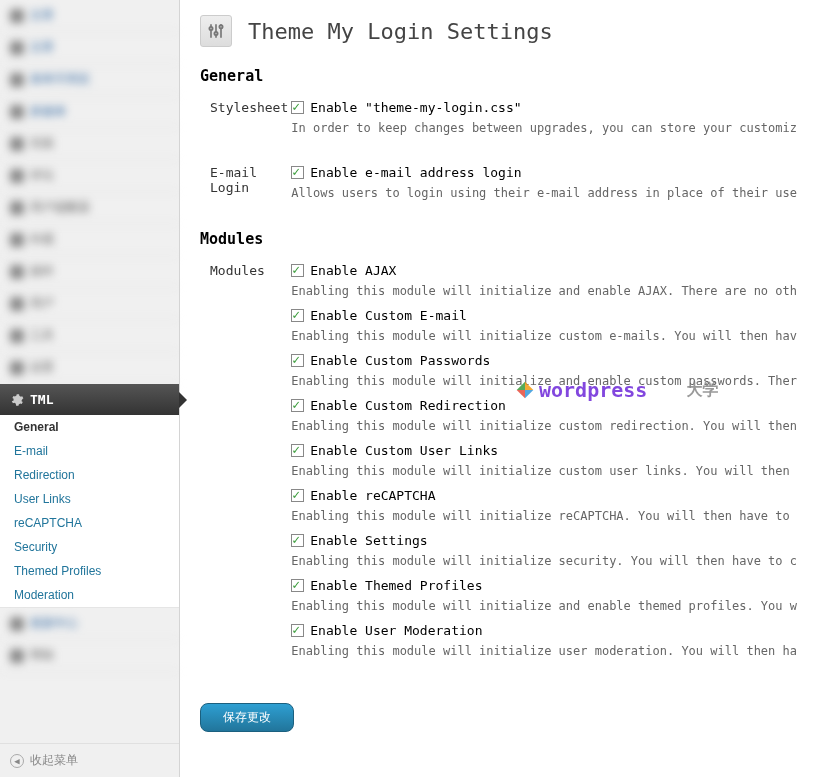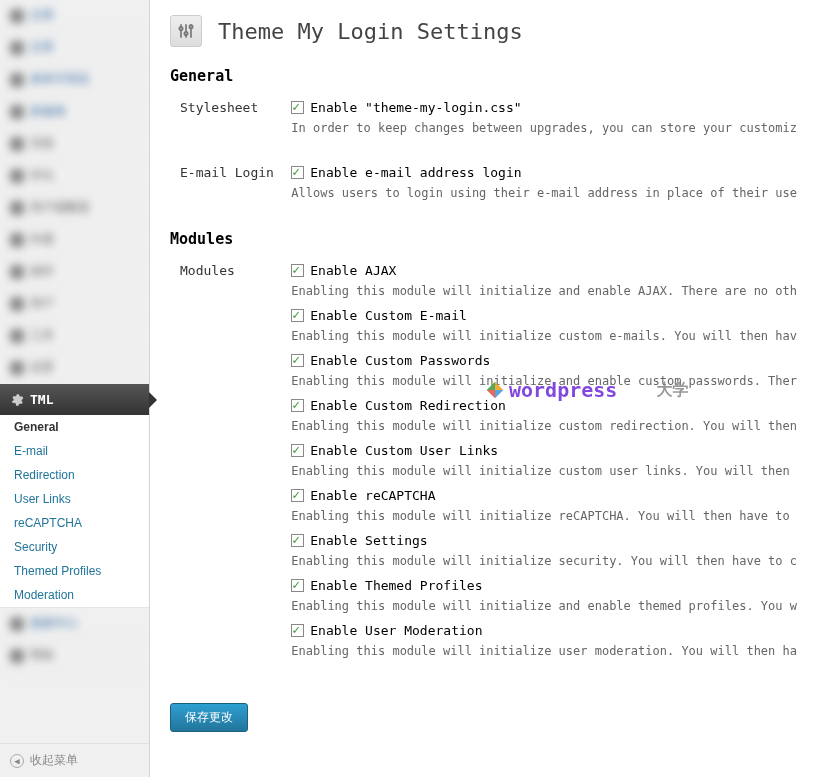--- a/index.html
+++ b/index.html
@@ -6,21 +6,21 @@
     body {
       font-family: "Microsoft YaHei", "SimSun", monospace, sans-serif;
       font-size: 13px;
       background: #fff;
       display: flex;
       width: 817px;
       height: 777px;
       overflow: hidden;
     }
     .sidebar {
-      width: 150px;
+      width: 180px;
       background: #f0f0f0;
       border-right: 1px solid #d4d4d4;
       display: flex;
       flex-direction: column;
     }
     .blur-item {
       padding: 7px 10px;
       border-bottom: 1px solid #e5e5e5;
       display: flex;
       align-items: center;
@@ -186,22 +186,22 @@
       white-space: nowrap;
       overflow: hidden;
     }
     .module-block {
       margin-bottom: 10px;
     }
     .save-btn {
       background: linear-gradient(#2e9fd2, #21759b);
       border: 1px solid #1b607f;
       color: #fff;
-      padding: 5px 14px;
-      border-radius: 3px;
+      padding: 5px 22px;
+      border-radius: 8px;
       font-size: 12px;
       cursor: pointer;
       margin-top: 15px;
       text-align: right;
     }
     .watermark {
       position: absolute;
       left: 335px;
       top: 378px;
       display: flex;

